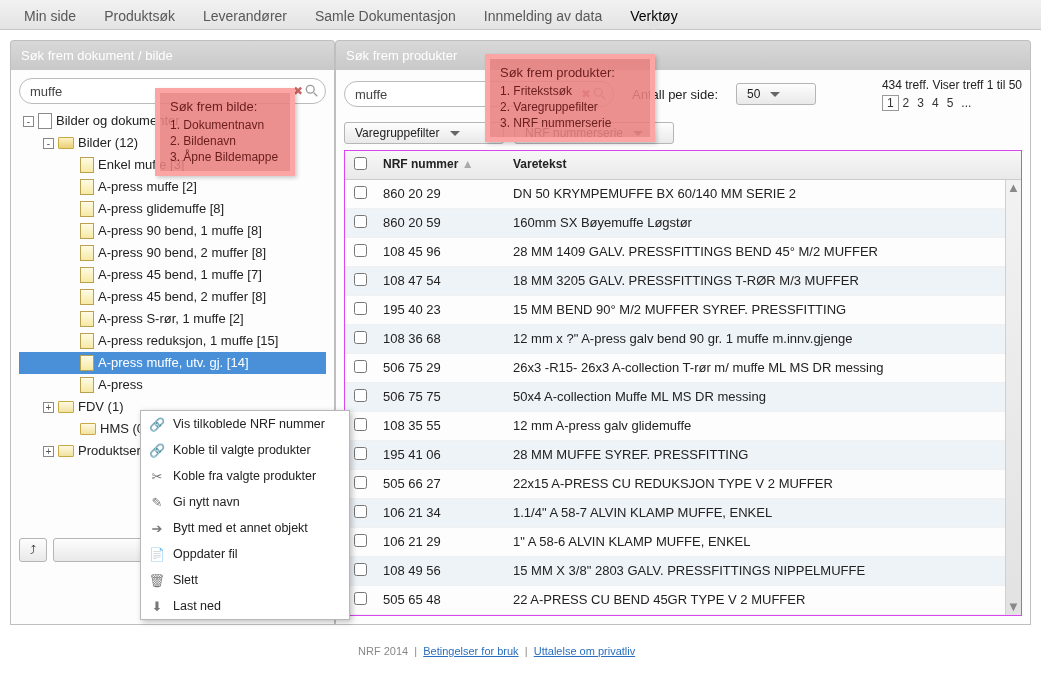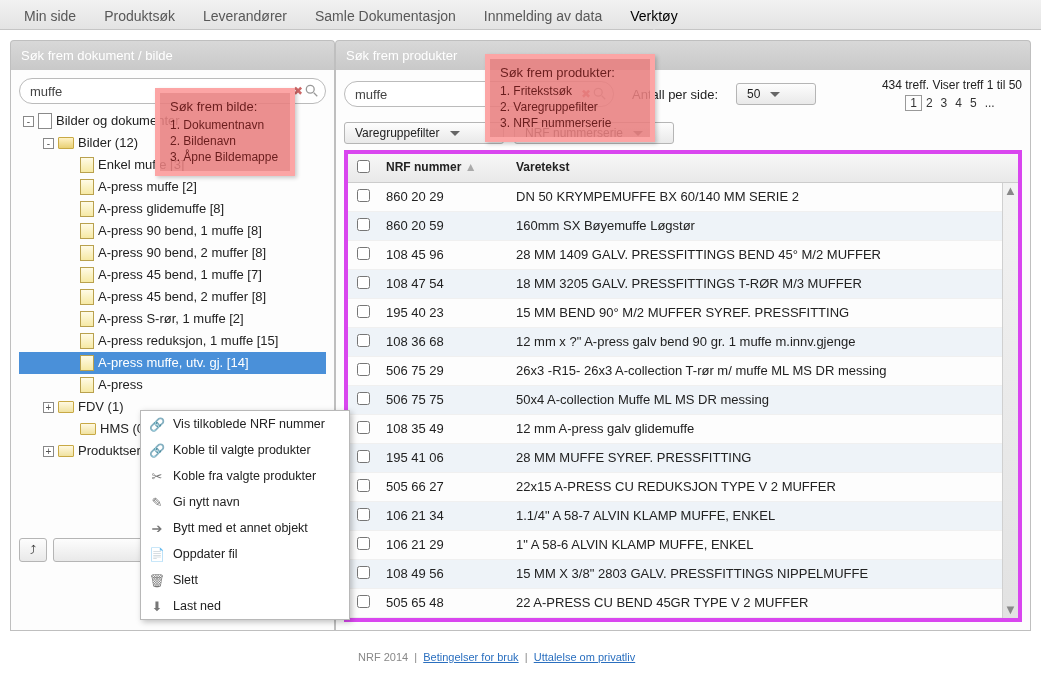--- a/index.html
+++ b/index.html
@@ -49,29 +49,29 @@
          padding:4px 10px; border-radius:3px; cursor:pointer; font-size:12px; color:#333; }
 
   
   .right { flex:1; display:flex; flex-direction:column; min-width:0; }
   .row1 { display:flex; align-items:center; gap:18px; margin-bottom:12px; }
   .combo { display:flex; align-items:center; border:1px solid #b5b5b5;
            background:linear-gradient(#fdfdfd,#e9e9e9); padding:3px 6px 3px 10px;
            border-radius:3px; cursor:pointer; font-size:12px; }
   .combo .arrow { margin-left:10px; border:5px solid transparent; border-top-color:#666;
                   transform:translateY(3px); }
-  .paging { margin-left:auto; text-align:center; font-size:12px; }
+  .paging { margin-left:auto; text-align:left; font-size:12px; }
   .paging .nums { margin-top:4px; }
   .paging .nums span { padding:0 4px; cursor:pointer; color:#333; }
   .paging .nums span.cur { border:1px solid #999; }
 
   .row2 { display:flex; gap:10px; margin-bottom:6px;text-align:center; }
 
   
-  .ptable { border:4px solid #d946ef; border-radius:0; overflow:hidden; }
+  .ptable { border:1px solid #d946ef; border-radius:0; overflow:hidden; }
   .ptable .hdr { display:flex; background:linear-gradient(#f7f7f7,#e9e9e9);
                  border-bottom:1px solid #ccc; font-weight:bold; font-size:12px; }
   .ptable .hdr div, .ptable .row div.cell { padding:6px 8px; }
   .col-chk { width:30px; flex:none; text-align:center; }
   .col-nrf { width:130px; flex:none; }
   .col-txt { flex:1; min-width:0; }
   .ptable .row { display:flex; border-bottom:1px solid #f0f0f0; font-size:13px; }
   .ptable .row.alt { background:#eef3f8; }
   .ptable .scroll { position:relative; }
   .ptable .sb { position:absolute; right:0; top:0; width:16px; height:100%;
@@ -284,21 +284,21 @@
               <div class="cell col-nrf">506 75 29</div>
               <div class="cell col-txt">26x3 -R15- 26x3 A-collection T-rør m/ muffe ML MS DR messing</div>
             </div>
             <div class="row alt">
               <div class="cell col-chk"><input type="checkbox" style=""></div>
               <div class="cell col-nrf">506 75 75</div>
               <div class="cell col-txt">50x4 A-collection Muffe ML MS DR messing</div>
             </div>
             <div class="row">
               <div class="cell col-chk"><input type="checkbox" style=""></div>
-              <div class="cell col-nrf">108 35 49</div>
+              <div class="cell col-nrf">108 35 55</div>
               <div class="cell col-txt">12 mm A-press galv glidemuffe</div>
             </div>
             <div class="row alt">
               <div class="cell col-chk"><input type="checkbox" style=""></div>
               <div class="cell col-nrf">195 41 06</div>
               <div class="cell col-txt">28 MM MUFFE SYREF. PRESSFITTING</div>
             </div>
             <div class="row">
               <div class="cell col-chk"><input type="checkbox" style=""></div>
               <div class="cell col-nrf">505 66 27</div>

